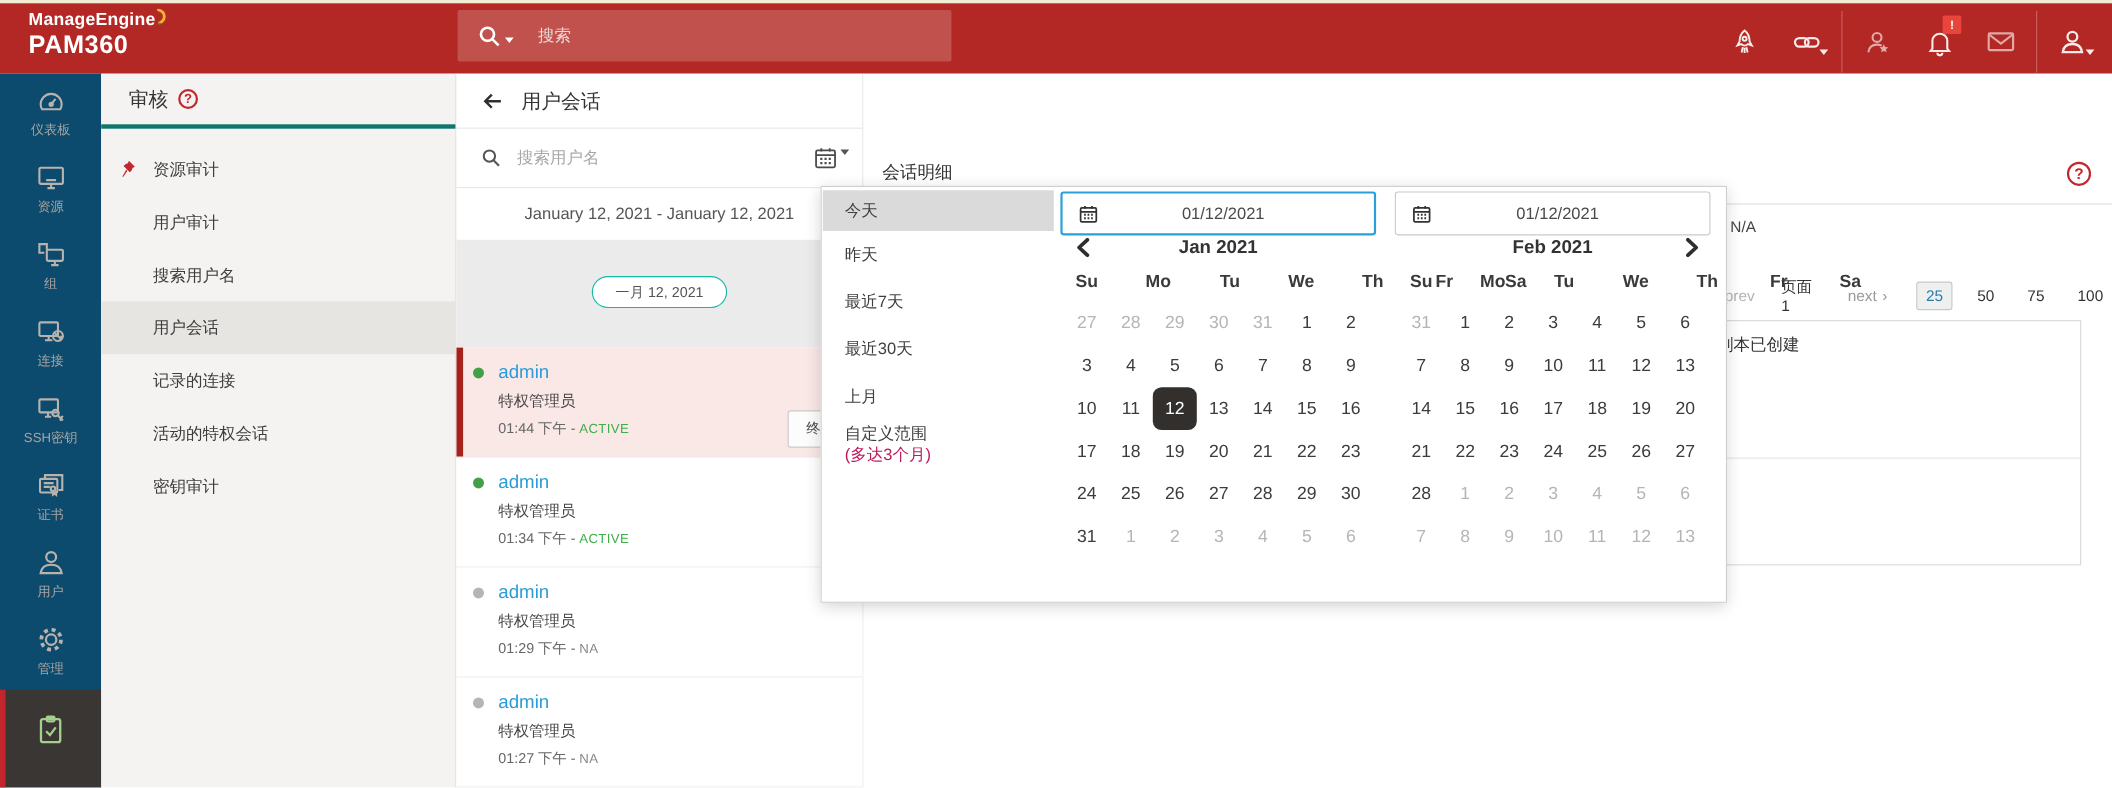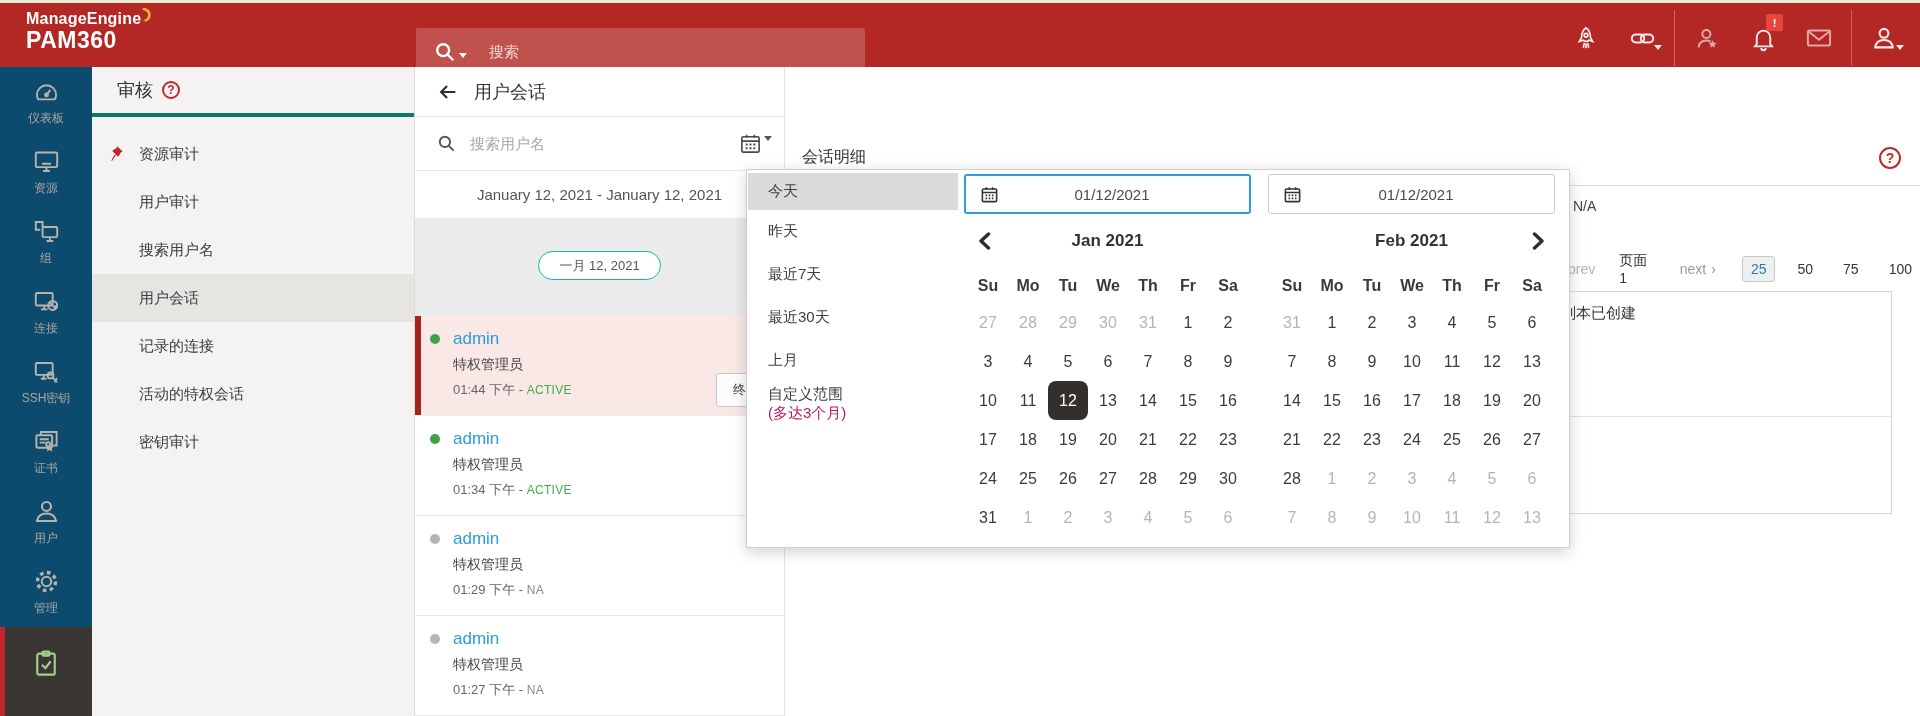--- a/index.html
+++ b/index.html
@@ -10,21 +10,21 @@
     -webkit-font-smoothing:antialiased;
   }
   svg { display:block; }
 
   
   .topbar{position:absolute;left:0;top:0;width:1920px;height:67px;background:#b32724;border-top:3px solid #f3ecd4;}
   .brand{position:absolute;left:26px;top:7px;color:#fff;cursor:pointer;}
   .brand-l1{font-size:16px;font-weight:bold;letter-spacing:.2px;display:flex;align-items:flex-start;}
   .brand-swoosh{margin-left:1px;margin-top:-2px;}
   .brand-l2{font-size:23px;font-weight:bold;letter-spacing:.5px;margin-top:-1px;}
-  .top-search{position:absolute;left:416px;top:25px;width:449px;height:47px;background:#c0514d;border-radius:2px;display:flex;align-items:center;}
+  .top-search{position:absolute;left:416px;top:6px;width:449px;height:47px;background:#c0514d;border-radius:2px;display:flex;align-items:center;}
   .top-search .mag{margin-left:18px;display:flex;align-items:center;}
   .caret-down{width:0;height:0;border-left:4px solid transparent;border-right:4px solid transparent;border-top:5px solid #fff;margin-left:3px;margin-top:8px;}
   .top-search input{flex:1;margin-left:22px;background:transparent;border:none;outline:none;color:#fff;font-size:15px;font-family:inherit;}
   .top-search input::placeholder{color:#f0d7d6;opacity:1;}
   .top-icons{position:absolute;right:8px;top:3px;height:64px;display:flex;align-items:center;}
   .tico{width:56px;height:64px;display:flex;align-items:center;justify-content:center;position:relative;cursor:pointer;color:#f7ebea;}
   .tico.dim{color:#dfa9a6;}
   .tdiv{width:1px;height:56px;background:rgba(255,255,255,.28);margin:0 4px;}
   .badge{position:absolute;top:8px;right:8px;min-width:17px;height:17px;background:#e8453c;color:#fff;font-size:11px;font-weight:bold;display:flex;align-items:center;justify-content:center;border-radius:2px;}
   .caret-sm{width:0;height:0;border-left:4px solid transparent;border-right:4px solid transparent;border-top:5px solid #f7ebea;position:absolute;right:8px;bottom:20px;}
@@ -97,29 +97,29 @@
   .presets{position:absolute;left:1px;top:0;width:210px;}
   .preset{min-height:43px;display:flex;flex-direction:column;justify-content:center;padding-left:20px;font-size:15px;color:#3f3f3f;cursor:pointer;}
   .preset.selected{background:#dadada;height:37px;min-height:37px;margin-top:3px;}
   .preset .sub{font-size:15px;color:#be185d;}
   .dp-input{position:absolute;top:4px;width:287px;height:40px;border:1px solid #c9c9c9;border-radius:3px;display:flex;align-items:center;cursor:text;}
   .dp-input.focus{border:2px solid #2b9fd9;}
   .dp-input .ico{margin-left:14px;color:#333;}
   .dp-input .val{flex:1;text-align:center;font-size:15px;color:#4a4a4a;margin-right:24px;}
   .dp-input1{left:217px;}
   .dp-input2{left:521px;}
-  .cal{position:absolute;top:56px;width:287px;}
+  .cal{position:absolute;top:40px;width:287px;}
   .cal1{left:217px;}
   .cal2{left:521px;}
   .cal-title{height:30px;text-align:center;font-size:17px;font-weight:bold;color:#333;line-height:30px;position:relative;}
   .cal-nav{position:absolute;top:6px;cursor:pointer;color:#2e2e2e;}
   .cal-nav.prev{left:14px;}
   .cal-nav.next{right:10px;}
   .cal-heads,.cal-days{display:grid;grid-template-columns:repeat(7,40px);padding-left:4px;}
-  .cal-heads{margin-top:15px;}
+  .cal-heads{margin-top:2px;gap:25px;}
   .cal-heads div{height:30px;display:flex;align-items:center;justify-content:center;font-size:16px;font-weight:bold;color:#3a3a3a;}
   .cal-days{margin-top:2px;}
   .day{height:39px;display:flex;align-items:center;justify-content:center;font-size:16px;color:#3c3c3c;cursor:pointer;border-radius:8px;}
   .day.muted{color:#b5b5b5;}
   .day.selected{background:#322f2d;color:#fff;}
 </style>
 </head>
 <body>
 
 <div class="topbar">

